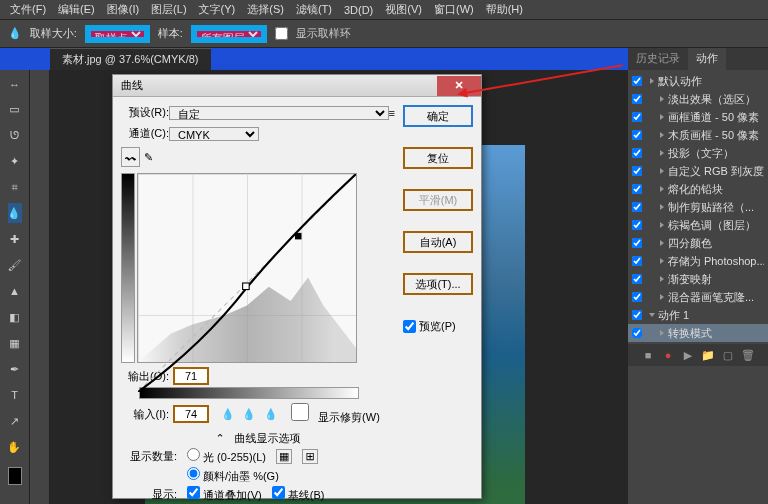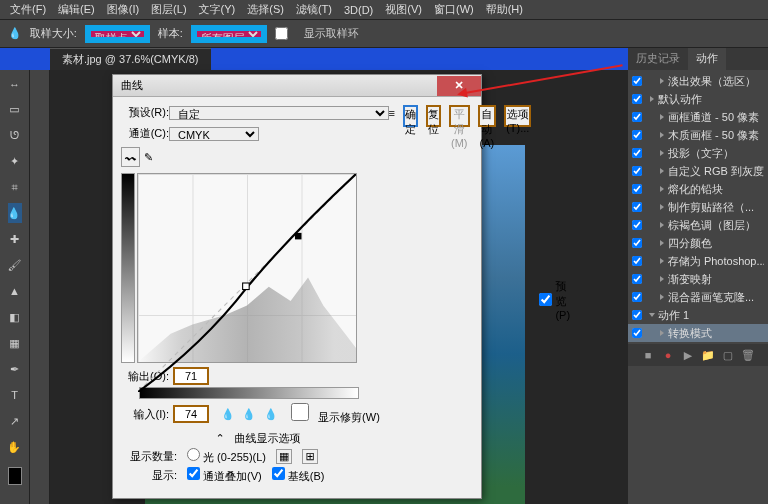--- a/index.html
+++ b/index.html
@@ -2,21 +2,21 @@
 <html><head>
 <meta charset="utf-8">
 <style>
 *{margin:0;padding:0;box-sizing:border-box;font-family:"Microsoft YaHei",sans-serif;font-size:11px}
 body{background:#535353;color:#ccc;overflow:hidden;width:768px;height:504px;position:relative}
 .menubar{background:#444;height:20px;display:flex;align-items:center;padding:0 4px;border-bottom:1px solid #222}
 .menubar span{padding:0 6px;color:#ddd;cursor:pointer}
 .optbar{background:#444;height:28px;display:flex;align-items:center;padding:0 8px;border-bottom:1px solid #222;gap:8px}
 .optbar .lbl{color:#ddd}
 .optbar select{background:#be185d;color:#ddd;border:6px solid #0ea5e9;height:18px;font-size:11px}
-.optbar .chk{display:flex;align-items:center;gap:16px}
+.optbar .chk{display:flex;align-items:center;gap:8px}
 .tabbar{background:#1d4ed8;height:22px;display:flex;align-items:flex-end;padding-left:50px}
 .tab{background:#2a2a2a;color:#ddd;padding:3px 12px;border-top:1px solid #555;font-size:11px}
 .workarea{position:absolute;top:70px;left:50px;right:140px;bottom:0;background:#262626}
 .toolbox{position:absolute;left:0;top:70px;width:30px;bottom:0;background:#444;border-right:1px solid #222;display:flex;flex-direction:column;align-items:center;gap:0}
 .toolbox>div{width:14px;height:20px;margin:3px 0;display:flex;align-items:center;justify-content:center}
 .toolbox2{position:absolute;left:30px;top:70px;width:20px;bottom:0;background:#444;border-right:1px solid #222}
 .canvasimg{position:absolute;left:95px;top:75px;width:380px;height:380px;background:linear-gradient(180deg,#5b9bd5 0%,#3c7198 35%,#1c5f8a 55%,#2e6b3e 90%)}
 .mountain{position:absolute;left:0;top:28%;width:55%;height:35%;background:linear-gradient(135deg,#8899aa,#445566);clip-path:polygon(0 100%,0 30%,30% 0,55% 40%,75% 10%,100% 60%,100% 100%)}
 .rightpanels{position:absolute;right:0;top:48px;width:140px;bottom:0;background:#444}
 .paneltabs{display:flex;height:22px;background:#383838}
@@ -29,21 +29,21 @@
 .actrow .tri{width:0;height:0;border-left:4px solid #999;border-top:3px solid transparent;border-bottom:3px solid transparent}
 .actrow .txt{white-space:nowrap;overflow:hidden;font-size:11px}
 .panelbtns{display:flex;justify-content:center;gap:6px;padding:4px;background:#383838}
 .panelbtns span{width:14px;height:14px;display:flex;align-items:center;justify-content:center;color:#999}
 
 .dialog{position:absolute;left:112px;top:74px;width:370px;height:425px;background:#f0f0f0;border:1px solid #888;box-shadow:2px 2px 8px rgba(0,0,0,.5);color:#000}
 .dlgtitle{background:linear-gradient(#e8e8e8,#d4d4d4);height:22px;display:flex;align-items:center;justify-content:space-between;padding:0 0 0 8px;border-bottom:1px solid #aaa}
 .dlgclose{width:44px;height:20px;background:#c84f52;color:#fff;display:flex;align-items:center;justify-content:center;font-weight:bold}
 .dlgbody{display:flex;padding:8px;gap:8px;height:calc(100% - 22px)}
 .dlgleft{flex:1}
-.dlgright{width:70px;display:flex;flex-direction:row;gap:8px}
+.dlgright{width:70px;display:flex;flex-direction:column;gap:20px}
 .dlgright button{height:22px;background:#f0f0f0;border:2px solid #a16207;font-size:11px}
 .dlgright button.primary{border:2px solid #2a7ad4}
 .dlgright button:disabled{color:#999}
 .dlgright .chk{display:flex;align-items:center;gap:3px;margin-top:4px}
 .row{display:flex;align-items:center;gap:0;margin-bottom:6px}
 .row label{min-width:48px;text-align:right}
 .row select,.row input[type=text]{border:1px solid #999;height:14px;font-size:11px;padding:0 4px}
 .curvearea{display:flex;gap:2px;margin-top:4px}
 .vgrad{width:14px;height:190px;background:linear-gradient(#000,#fff);border:1px solid #999}
 .graph{width:220px;height:190px;border:1px solid #999;background:#f8f8f8;position:relative}
@@ -175,20 +175,24 @@
       </div>
       <div class="opts">
         <div class="row" style="justify-content:center">⌃ <span>曲线显示选项</span></div>
         <div class="row">
           <label>显示数量:</label>
           <span><input type="radio" style=""> <span>光 (0-255)(L)</span></span>
           <span style="border:1px solid #999;padding:0 2px">▦</span>
           <span style="border:1px solid #999;padding:0 2px">⊞</span>
         </div>
         <div class="row">
+          <label></label>
+          <span><input type="radio" checked="" style=""> <span>颜料/油墨 %(G)</span></span>
+        </div>
+        <div class="row">
           <label>显示:</label>
           <span><input type="checkbox" checked="" style=""> <span>通道叠加(V)</span></span>
           <span><input type="checkbox" checked="" style=""> <span>基线(B)</span></span>
         </div>
 
       </div>
     </div>
     <div class="dlgright">
       <button class="primary">确定</button>
       <button>复位</button>
@@ -204,29 +208,29 @@
 </div>
 
 <div class="rightpanels">
   <div class="paneltabs">
     <span>历史记录</span>
     <span class="active">动作</span>
   </div>
   <div class="actionlist">
       <div class="actrow">
         <input type="checkbox" checked="" style="">
+        <span style="width:0px"></span>
+        <span class="tri"></span>
+        <span class="txt">默认动作</span>
+      </div>
+      <div class="actrow">
+        <input type="checkbox" checked="" style="">
         <span style="width:10px"></span>
         <span class="tri"></span>
         <span class="txt">淡出效果（选区）</span>
-      </div>
-      <div class="actrow">
-        <input type="checkbox" checked="" style="">
-        <span style="width:0px"></span>
-        <span class="tri"></span>
-        <span class="txt">默认动作</span>
       </div>
       <div class="actrow">
         <input type="checkbox" checked="" style="">
         <span style="width:10px"></span>
         <span class="tri"></span>
         <span class="txt">画框通道 - 50 像素</span>
       </div>
       <div class="actrow">
         <input type="checkbox" checked="" style="">
         <span style="width:10px"></span>

